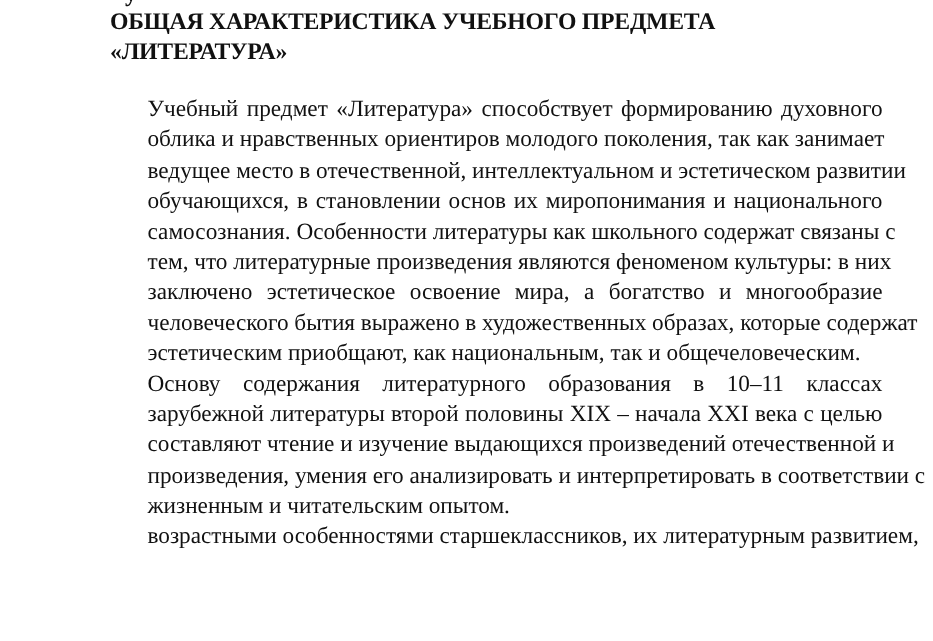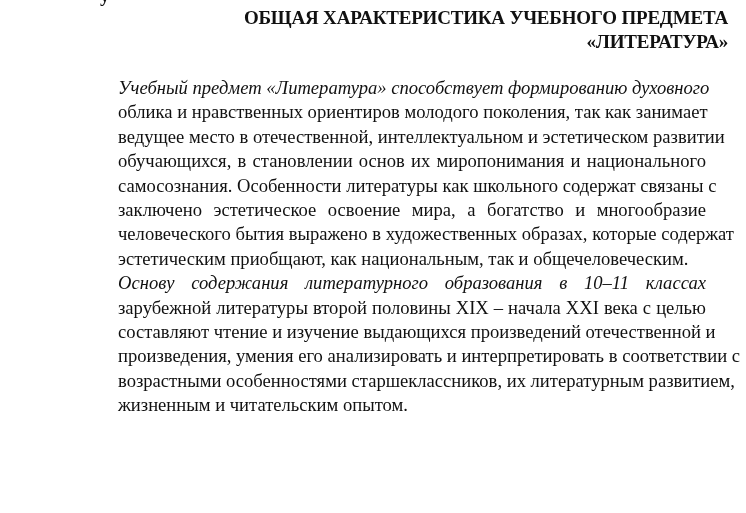--- a/index.html
+++ b/index.html
@@ -28,21 +28,21 @@
     position: absolute;
     left: 88px;
     top: 6px;
     width: 640px;
     margin: 0;
     font-size: 19px;
     line-height: 24px;
     font-weight: bold;
     letter-spacing: -0.2px;
   }
-  .heading span { display: block; text-align: right; }
+  .heading span { display: block; }
   .body-text {
     position: absolute;
     left: 80px;
     top: 76px;
     width: 626px;
   }
   .para {
     margin: 0;
     font-size: 18.6px;
     line-height: 24.4px;
@@ -54,45 +54,45 @@
     text-align: justify;
     text-align-last: justify;
     white-space: nowrap;
     height: 24.4px;
   }
   .line.last {
     text-align-last: left;
   }
   .line.first {
     text-indent: 38px;
-    font-style: italic;
   }
 </style>
 </head>
 <body>
 
 <div class="cut-fragment">у</div>
 
 <h1 class="heading">
   <span>ОБЩАЯ ХАРАКТЕРИСТИКА УЧЕБНОГО ПРЕДМЕТА</span>
   <span>«ЛИТЕРАТУРА»</span>
 </h1>
 
 <div class="body-text">
   <div class="para">
     <span class="line first">Учебный предмет «Литература» способствует формированию духовного</span>
     <span class="line">облика и нравственных ориентиров молодого поколения, так как занимает</span>
     <span class="line">ведущее место в отечественной, интеллектуальном и эстетическом развитии</span>
     <span class="line">обучающихся, в становлении основ их миропонимания и национального</span>
     <span class="line">самосознания. Особенности литературы как школьного содержат связаны с</span>
+    <span class="line">тем, что литературные произведения являются феноменом культуры: в них</span>
     <span class="line">заключено эстетическое освоение мира, а богатство и многообразие</span>
     <span class="line">человеческого бытия выражено в художественных образах, которые содержат</span>
     <span class="line last">эстетическим приобщают, как национальным, так и общечеловеческим.</span>
   </div>
   <div class="para">
     <span class="line first">Основу содержания литературного образования в 10–11 классах</span>
     <span class="line">зарубежной литературы второй половины XIX – начала XXI века с целью</span>
     <span class="line">составляют чтение и изучение выдающихся произведений отечественной и</span>
     <span class="line">произведения, умения его анализировать и интерпретировать в соответствии с</span>
+    <span class="line last">жизненным и читательским опытом.</span>
     <span class="line">возрастными особенностями старшеклассников, их литературным развитием,</span>
-    <span class="line last">жизненным и читательским опытом.</span>
   </div>
 </div>
 
 </body></html>

